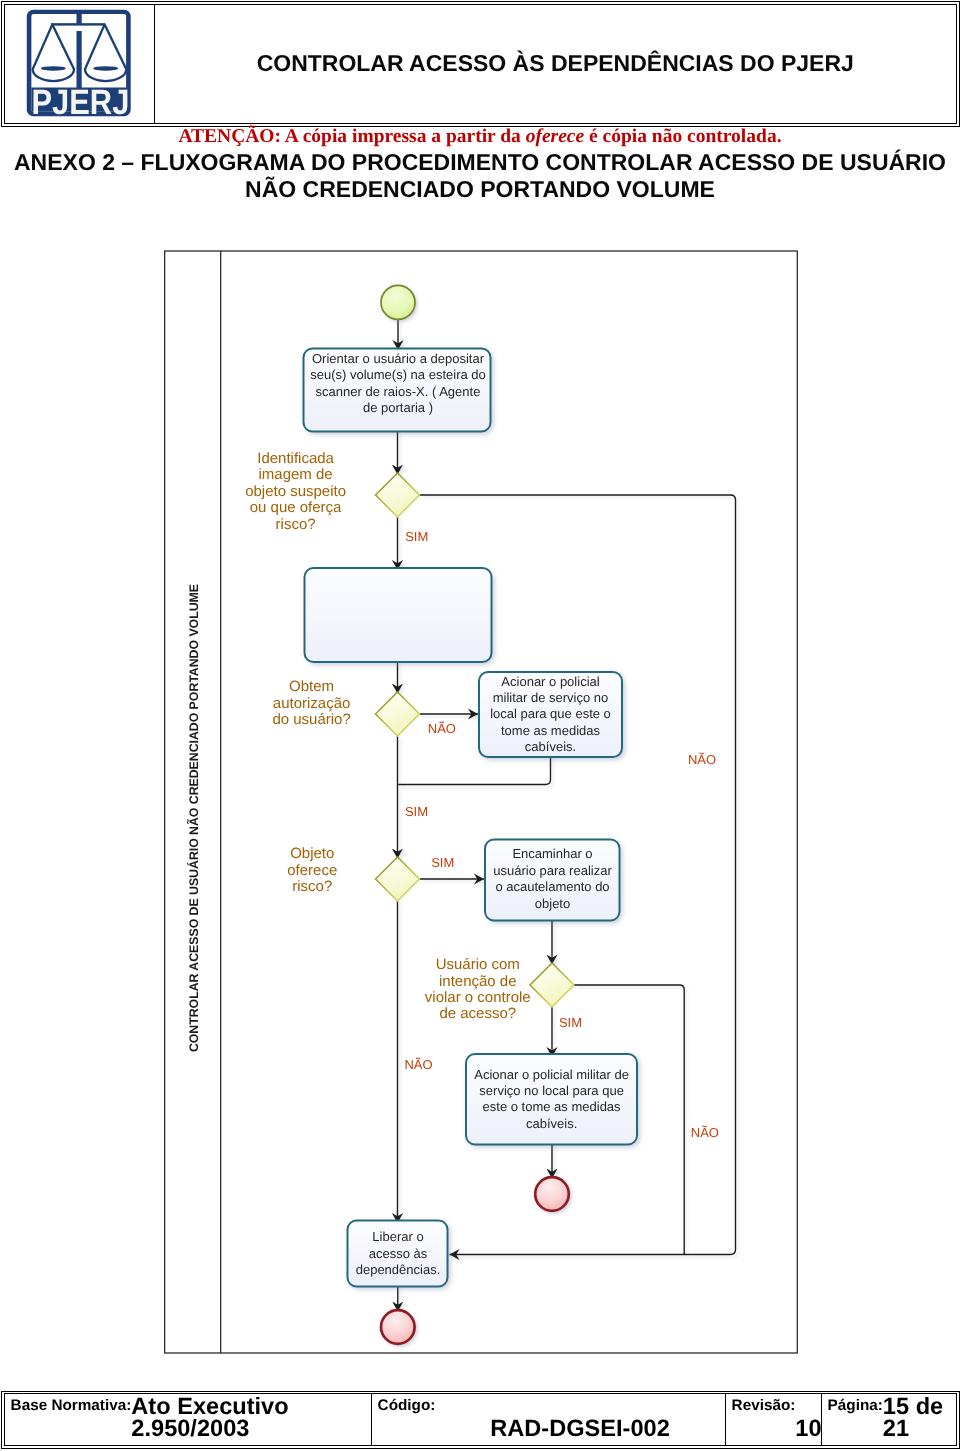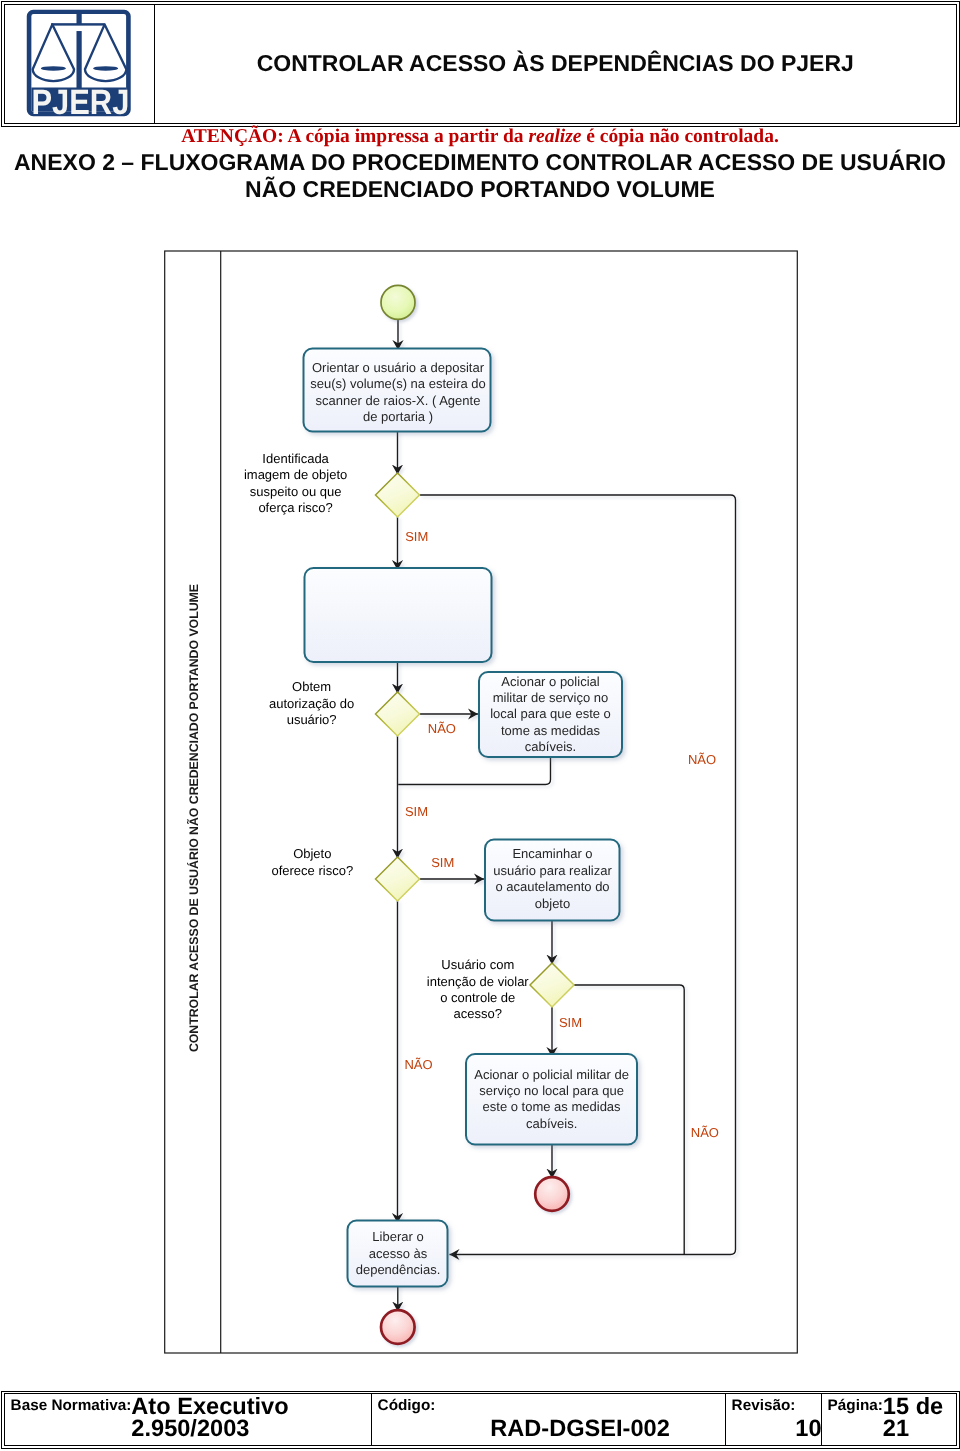--- a/index.html
+++ b/index.html
@@ -25,21 +25,21 @@
      font-size:23px;font-weight:bold;color:#0a0a0a;line-height:27px;}
 
   
   .flowwrap{position:absolute;left:0;top:0;width:960px;height:1451px;}
   .flowsvg{position:absolute;left:0;top:0;width:960px;height:1451px;}
 
   .ntext{position:absolute;text-align:center;color:#262626;font-size:13px;line-height:16.4px;
          font-family:"Liberation Sans",sans-serif;}
   .lbl{position:absolute;color:#c2410c;font-size:13px;line-height:16.4px;text-align:center;
        font-family:"Liberation Sans",sans-serif;white-space:nowrap;}
-  .lblm{position:absolute;color:#000000;font-size:13px;line-height:16.4px;text-align:center;
+  .lblm{position:absolute;color:#a16207;font-size:15px;line-height:16.4px;text-align:center;
        font-family:"Liberation Sans",sans-serif;}
 
   .lanelabel{position:absolute;left:166.5px;top:265px;width:55px;height:1107px;display:flex;align-items:center;justify-content:center;}
   .lanelabel span{writing-mode:vertical-rl;transform:rotate(180deg);font-size:12.4px;font-weight:bold;letter-spacing:-0.07px;color:#1a1a1a;white-space:nowrap;}
 
   
   .ftr{position:absolute;left:1px;top:1391px;width:958.5px;height:57.5px;border:1.5px solid #000;box-sizing:border-box;}
   .ftr-in{position:absolute;left:1.6px;top:1.2px;right:1.6px;bottom:1.2px;border:1.3px solid #000;box-sizing:border-box;display:flex;}
   .fcell{box-sizing:border-box;border-right:1.3px solid #000;display:flex;flex-direction:row;position:relative;}
   .fcell:last-child{border-right:none;}
@@ -71,21 +71,21 @@
           <path d="M31.2 86.8 h92.6 v21.6 a2.1 2.1 0 0 1 -2.1 2.1 h-88.4 a2.1 2.1 0 0 1 -2.1 -2.1 z" fill="#1c3f77"></path>
           <text x="79.15" y="113" font-family="Liberation Sans, sans-serif" font-weight="bold" font-size="34.3" fill="#f4f5f2" text-anchor="middle" transform="scale(0.88 1)" transform-origin="79.15 113">PJERJ</text>
         </svg>
       </div>
       <div class="hdr-title">
         <span>CONTROLAR ACESSO ÀS DEPENDÊNCIAS DO PJERJ</span>
       </div>
     </div>
   </div>
 
-  <div class="atencao"><span>ATENÇÃO: A cópia impressa a partir da </span><i>realize</i><span> é cópia não controlada.</span></div>
+  <div class="atencao"><span>ATENÇÃO: A cópia impressa a partir da </span><i>oferece</i><span> é cópia não controlada.</span></div>
 
   <div class="anexo">ANEXO 2 – FLUXOGRAMA DO PROCEDIMENTO CONTROLAR ACESSO DE USUÁRIO NÃO CREDENCIADO PORTANDO VOLUME</div>
 
   <div class="flowwrap">
     <svg class="flowsvg" viewBox="0 0 960 1451">
       <defs>
         <marker id="ah" markerWidth="13" markerHeight="13" refX="10" refY="6" orient="auto" markerUnits="userSpaceOnUse">
           <path d="M10,6 L0,0.4 L3.3,6 L0,11.6 Z" fill="#1a1a1a"></path>
         </marker>
         <radialGradient id="gStart" cx="0.42" cy="0.34" r="0.78">
@@ -163,21 +163,21 @@
       <path d="M552 963 L574 985 L552 1007 L530 985 Z" fill="url(#gDia)" stroke="url(#gDiaStroke)" stroke-width="1.5"></path>
 
       <circle cx="552" cy="1194" r="16.8" fill="url(#gEnd)" stroke="#8f1b23" stroke-width="2.7" filter="url(#softshadow2)"></circle>
       <circle cx="397.8" cy="1327" r="16.8" fill="url(#gEnd)" stroke="#8f1b23" stroke-width="2.7" filter="url(#softshadow2)"></circle>
     </svg>
 
     <div class="lanelabel">
         <span>CONTROLAR  ACESSO DE USUÁRIO NÃO CREDENCIADO PORTANDO VOLUME</span>
       </div>
 
-    <div class="ntext" style="left:309px;top:360px;width:178px">Orientar o usuário a depositar seu(s) volume(s) na esteira do scanner de raios-X. ( Agente de portaria )</div>
+    <div class="ntext" style="left:309px;top:351px;width:178px">Orientar o usuário a depositar seu(s) volume(s) na esteira do scanner de raios-X. ( Agente de portaria )</div>
     <div class="ntext" style="left:486.5px;top:673.6px;width:128px">Acionar o policial militar de serviço no local para que este o tome as medidas cabíveis.</div>
     <div class="ntext" style="left:491.5px;top:846.3px;width:122px">Encaminhar o usuário para realizar o acautelamento do objeto</div>
     <div class="ntext" style="left:471.6px;top:1066.6px;width:160px">Acionar o policial militar de serviço no local para que este o tome as medidas cabíveis.</div>
     <div class="ntext" style="left:353px;top:1229.1px;width:90px">Liberar o acesso às dependências.</div>
 
     <div class="lblm" style="left:241.6px;top:450.9px;width:108px">Identificada imagem de objeto suspeito ou que oferça risco?</div>
     <div class="lblm" style="left:264.1px;top:679.4px;width:95px">Obtem autorização do usuário?</div>
     <div class="lblm" style="left:270.8px;top:846.4px;width:83px">Objeto oferece risco?</div>
     <div class="lblm" style="left:424.75px;top:957.1px;width:106px">Usuário com intenção de violar o controle de acesso?</div>
 

